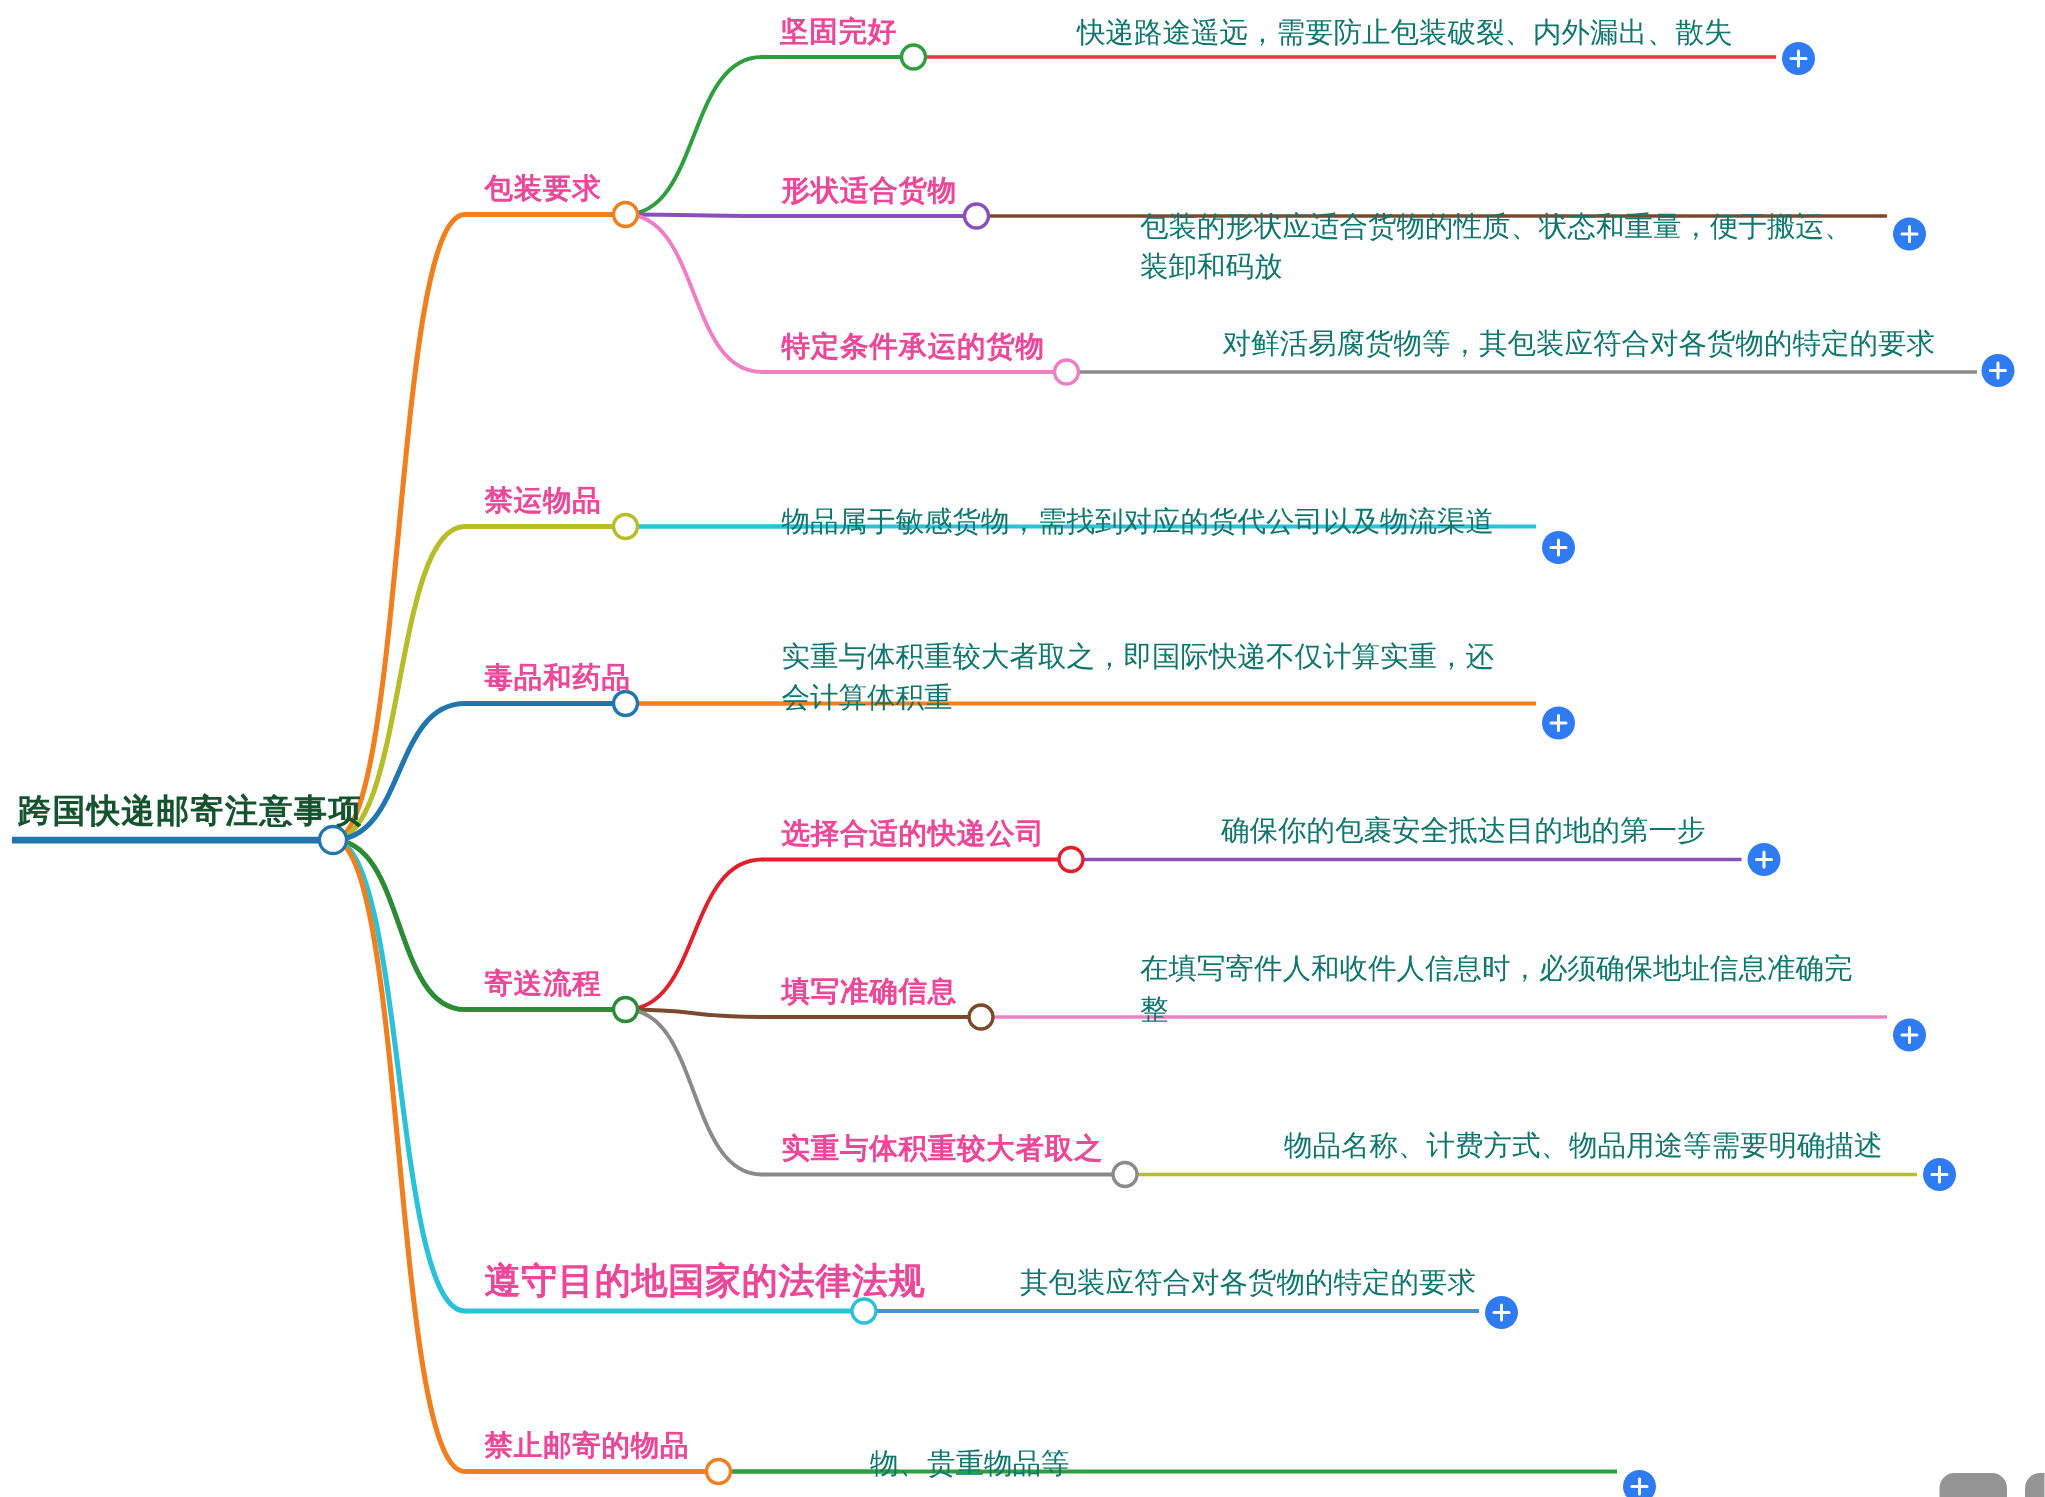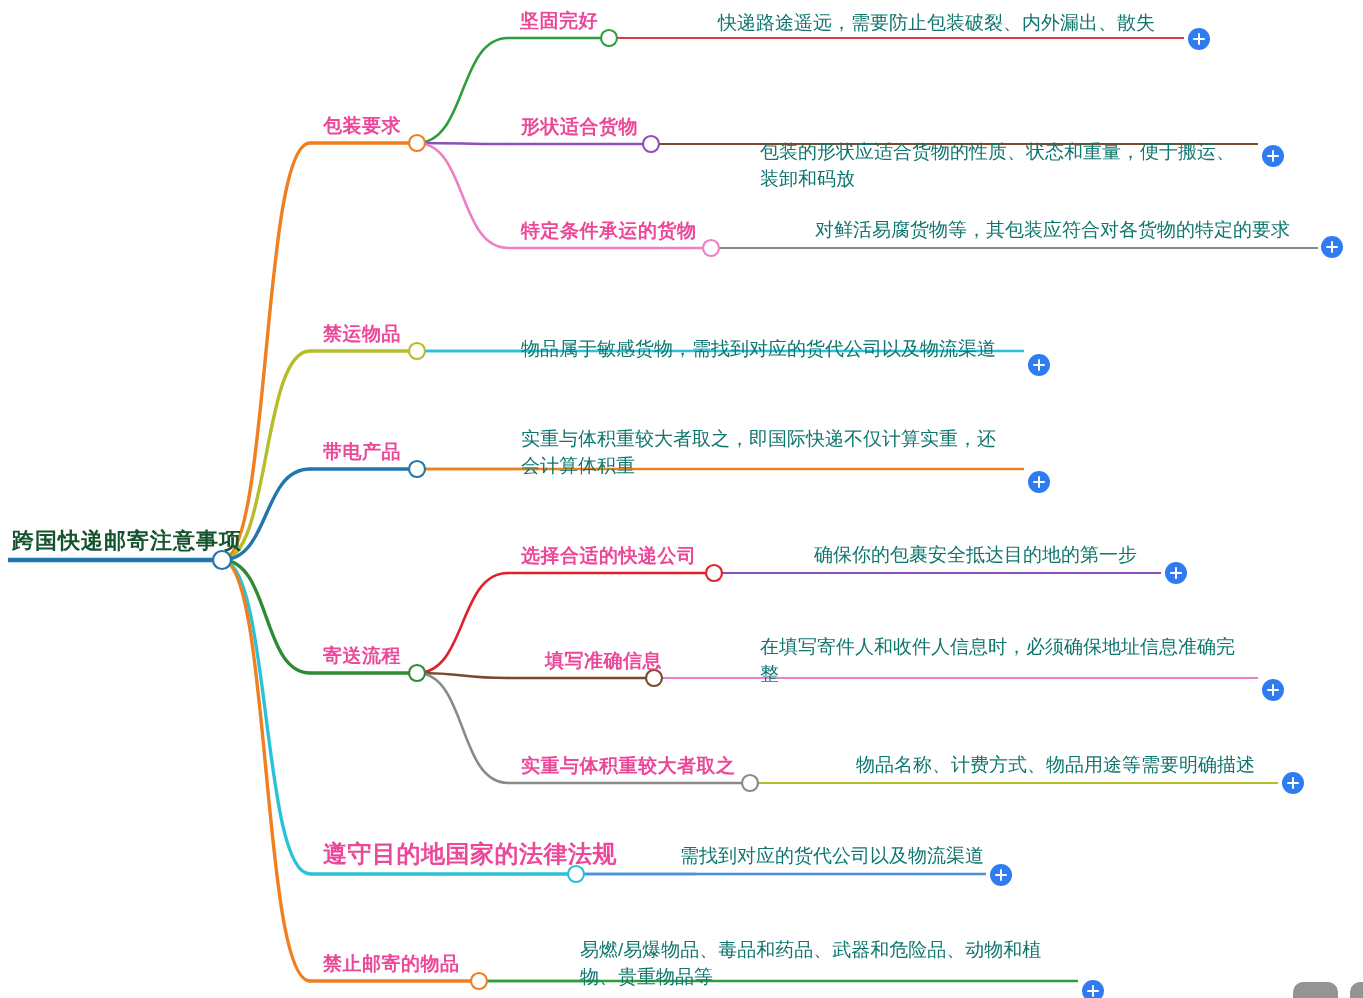--- a/index.html
+++ b/index.html
@@ -155,50 +155,49 @@
       <div class="node-label" style="left: 521px; top: 244px; font-size: 19px;">特定条件承运的货物</div>
       <div class="leaf-text" style="left: 815px; top: 243px;">
         <div>对鲜活易腐货物等，其包装应符合对各货物的特定的要求</div>
       </div>
       <div class="plus-btn" style="left: 1332px; top: 247px;"></div>
       <div class="node-label" style="left: 323px; top: 347px; font-size: 19px;">禁运物品</div>
       <div class="leaf-text" style="left: 521px; top: 362px;">
         <div>物品属于敏感货物，需找到对应的货代公司以及物流渠道</div>
       </div>
       <div class="plus-btn" style="left: 1039px; top: 365px;"></div>
-      <div class="node-label" style="left: 323px; top: 465px; font-size: 19px;">带电产品</div>
+      <div class="node-label" style="left: 323px; top: 465px; font-size: 19px;">毒品和药品</div>
       <div class="leaf-text" style="left: 521px; top: 479px;">
         <div>实重与体积重较大者取之，即国际快递不仅计算实重，还</div>
         <div>会计算体积重</div>
       </div>
       <div class="plus-btn" style="left: 1039px; top: 482px;"></div>
       <div class="node-label" style="left: 323px; top: 669px; font-size: 19px;">寄送流程</div>
       <div class="node-label" style="left: 521px; top: 569px; font-size: 19px;">选择合适的快递公司</div>
       <div class="leaf-text" style="left: 814px; top: 568px;">
         <div>确保你的包裹安全抵达目的地的第一步</div>
       </div>
       <div class="plus-btn" style="left: 1176px; top: 573px;"></div>
-      <div class="node-label" style="left: 521px; top: 674px; font-size: 19px; margin-left: 24px;">填写准确信息</div>
+      <div class="node-label" style="left: 521px; top: 674px; font-size: 19px;">填写准确信息</div>
       <div class="leaf-text" style="left: 760px; top: 687px;">
         <div>在填写寄件人和收件人信息时，必须确保地址信息准确完</div>
         <div>整</div>
       </div>
       <div class="plus-btn" style="left: 1273px; top: 690px;"></div>
       <div class="node-label" style="left: 521px; top: 779px; font-size: 19px;">实重与体积重较大者取之</div>
       <div class="leaf-text" style="left: 856px; top: 778px;">
         <div>物品名称、计费方式、物品用途等需要明确描述</div>
       </div>
       <div class="plus-btn" style="left: 1293px; top: 783px;"></div>
       <div class="node-label" style="left: 323px; top: 870px; font-size: 24px;">遵守目的地国家的法律法规</div>
       <div class="leaf-text" style="left: 680px; top: 869px;">
-        <div>需找到对应的货代公司以及物流渠道</div>
+        <div>其包装应符合对各货物的特定的要求</div>
       </div>
       <div class="plus-btn" style="left: 1001px; top: 875px;"></div>
       <div class="node-label" style="left: 323px; top: 977px; font-size: 19px;">禁止邮寄的物品</div>
       <div class="leaf-text" style="left: 580px; top: 990px;">
-        <div>易燃/易爆物品、毒品和药品、武器和危险品、动物和植</div>
         <div>物、贵重物品等</div>
       </div>
       <div class="plus-btn" style="left: 1093px; top: 991px;"></div>
       <div class="corner-btn" style="left: 1293px; top: 982px; width: 45px; height: 20px;"></div>
       <div class="corner-btn" style="left: 1350px; top: 982px; width: 22px; height: 20px;"></div>
     </div>
 </div>
 
 </body></html>

